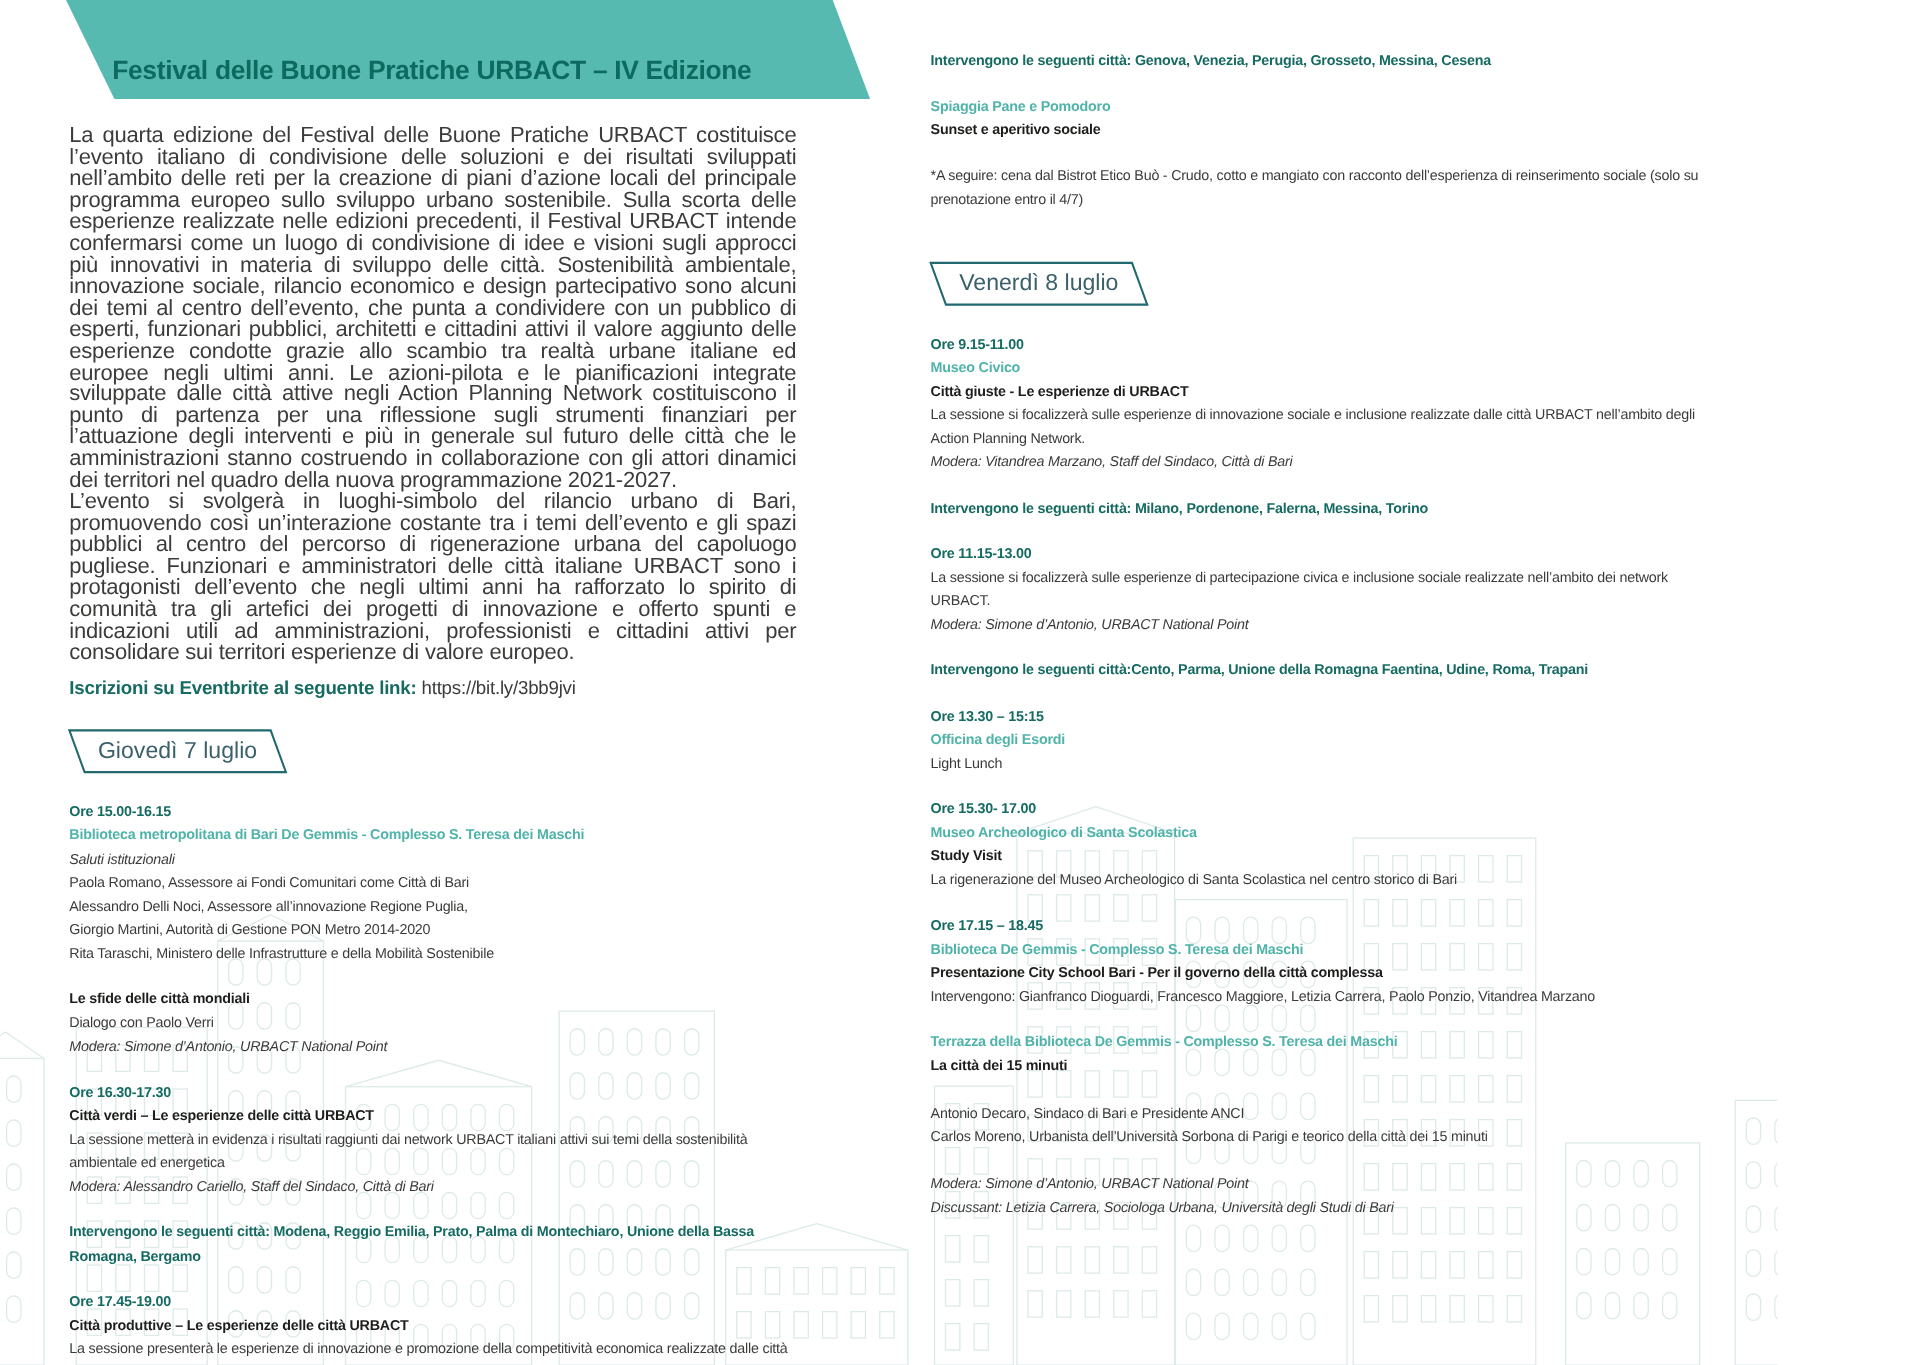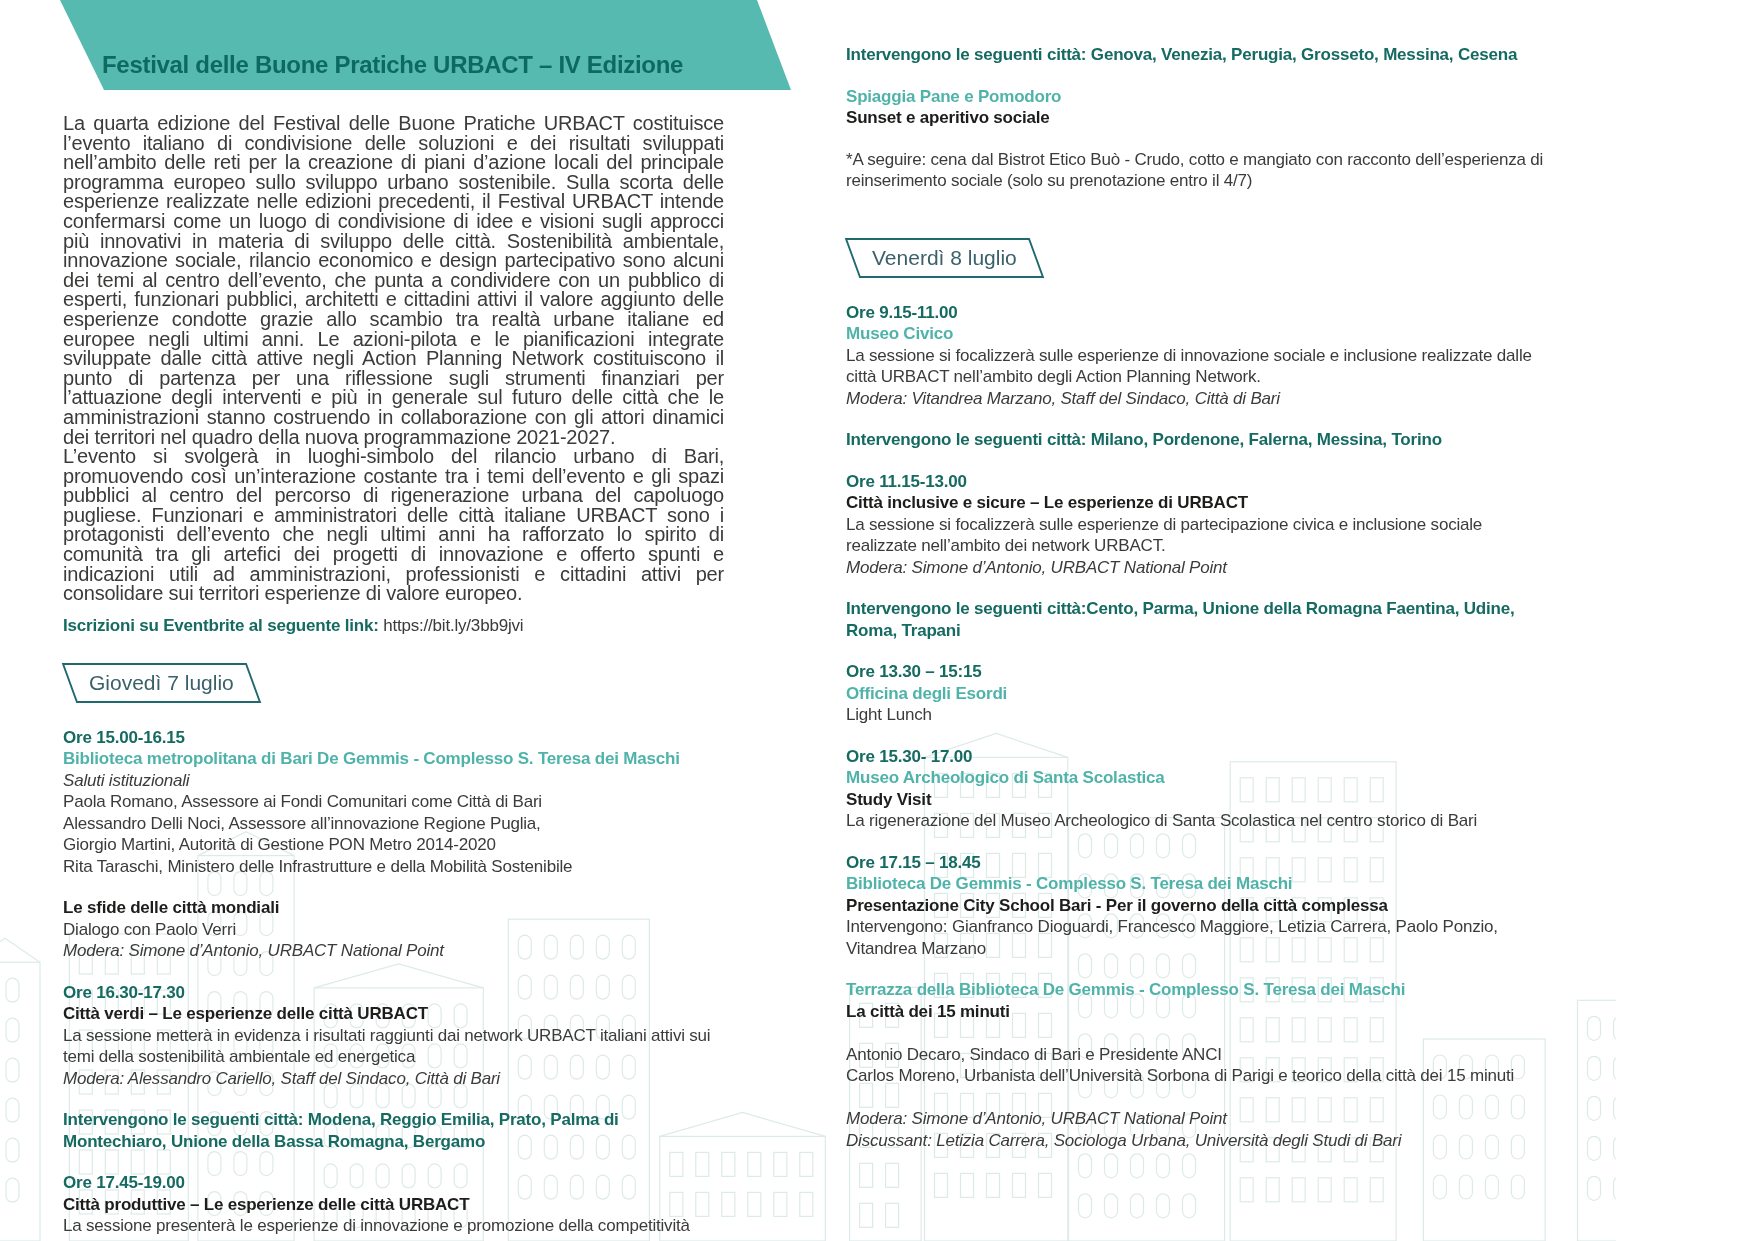--- a/index.html
+++ b/index.html
@@ -50,21 +50,21 @@
     padding:6px 18px;
     background:transparent;
   }
   .daybox span{
     display:inline-block;transform:skewX(-20deg);
     font-size:21px;color:#3a6069;letter-spacing:0;
   }
   .col-right .daybox{margin-top:26px;}
   
   .block{margin-bottom:20px;}
-  .line{font-size:17px;line-height:21.5px;}
+  .line{font-size:13px;line-height:21.5px;}
   .l-time{font-weight:700;color:#156a61;}
   .l-venue{font-weight:700;color:#4fb3a9;}
   .l-title{font-weight:700;color:#1d1d1b;}
   .l-body{color:#3b3b3a;}
   .l-italic{font-style:italic;color:#3b3b3a;}
   .l-interv{font-weight:700;color:#156a61;}
   .l-gap{height:21.5px;}
 </style>
 </head>
 <body>
@@ -589,29 +589,29 @@
       <div>
         <div class="daybox">
           <span>Venerdì 8 luglio</span>
         </div>
       </div>
 
       <div id="right-schedule">
           <div class="block">
             <div class="line l-time">Ore 9.15-11.00</div>
             <div class="line l-venue">Museo Civico</div>
+            <div class="line l-title">Città giuste - Le esperienze di URBACT</div>
             <div class="line l-body">La sessione si focalizzerà sulle esperienze di innovazione sociale e inclusione realizzate dalle città URBACT nell’ambito degli Action Planning Network.</div>
             <div class="line l-italic">Modera: Vitandrea Marzano, Staff del Sindaco, Città di Bari</div>
           </div>
           <div class="block">
             <div class="line l-interv">Intervengono le seguenti città: Milano, Pordenone, Falerna, Messina, Torino</div>
           </div>
           <div class="block">
             <div class="line l-time">Ore 11.15-13.00</div>
-            <div class="line l-title">Città inclusive e sicure – Le esperienze di URBACT</div>
             <div class="line l-body">La sessione si focalizzerà sulle esperienze di partecipazione civica e inclusione sociale realizzate nell’ambito dei network URBACT.</div>
             <div class="line l-italic">Modera: Simone d’Antonio, URBACT National Point</div>
           </div>
           <div class="block">
             <div class="line l-interv">Intervengono le seguenti città:Cento, Parma, Unione della Romagna Faentina, Udine, Roma, Trapani</div>
           </div>
           <div class="block">
             <div class="line l-time">Ore 13.30 – 15:15</div>
             <div class="line l-venue">Officina degli Esordi</div>
             <div class="line l-body">Light Lunch</div>

